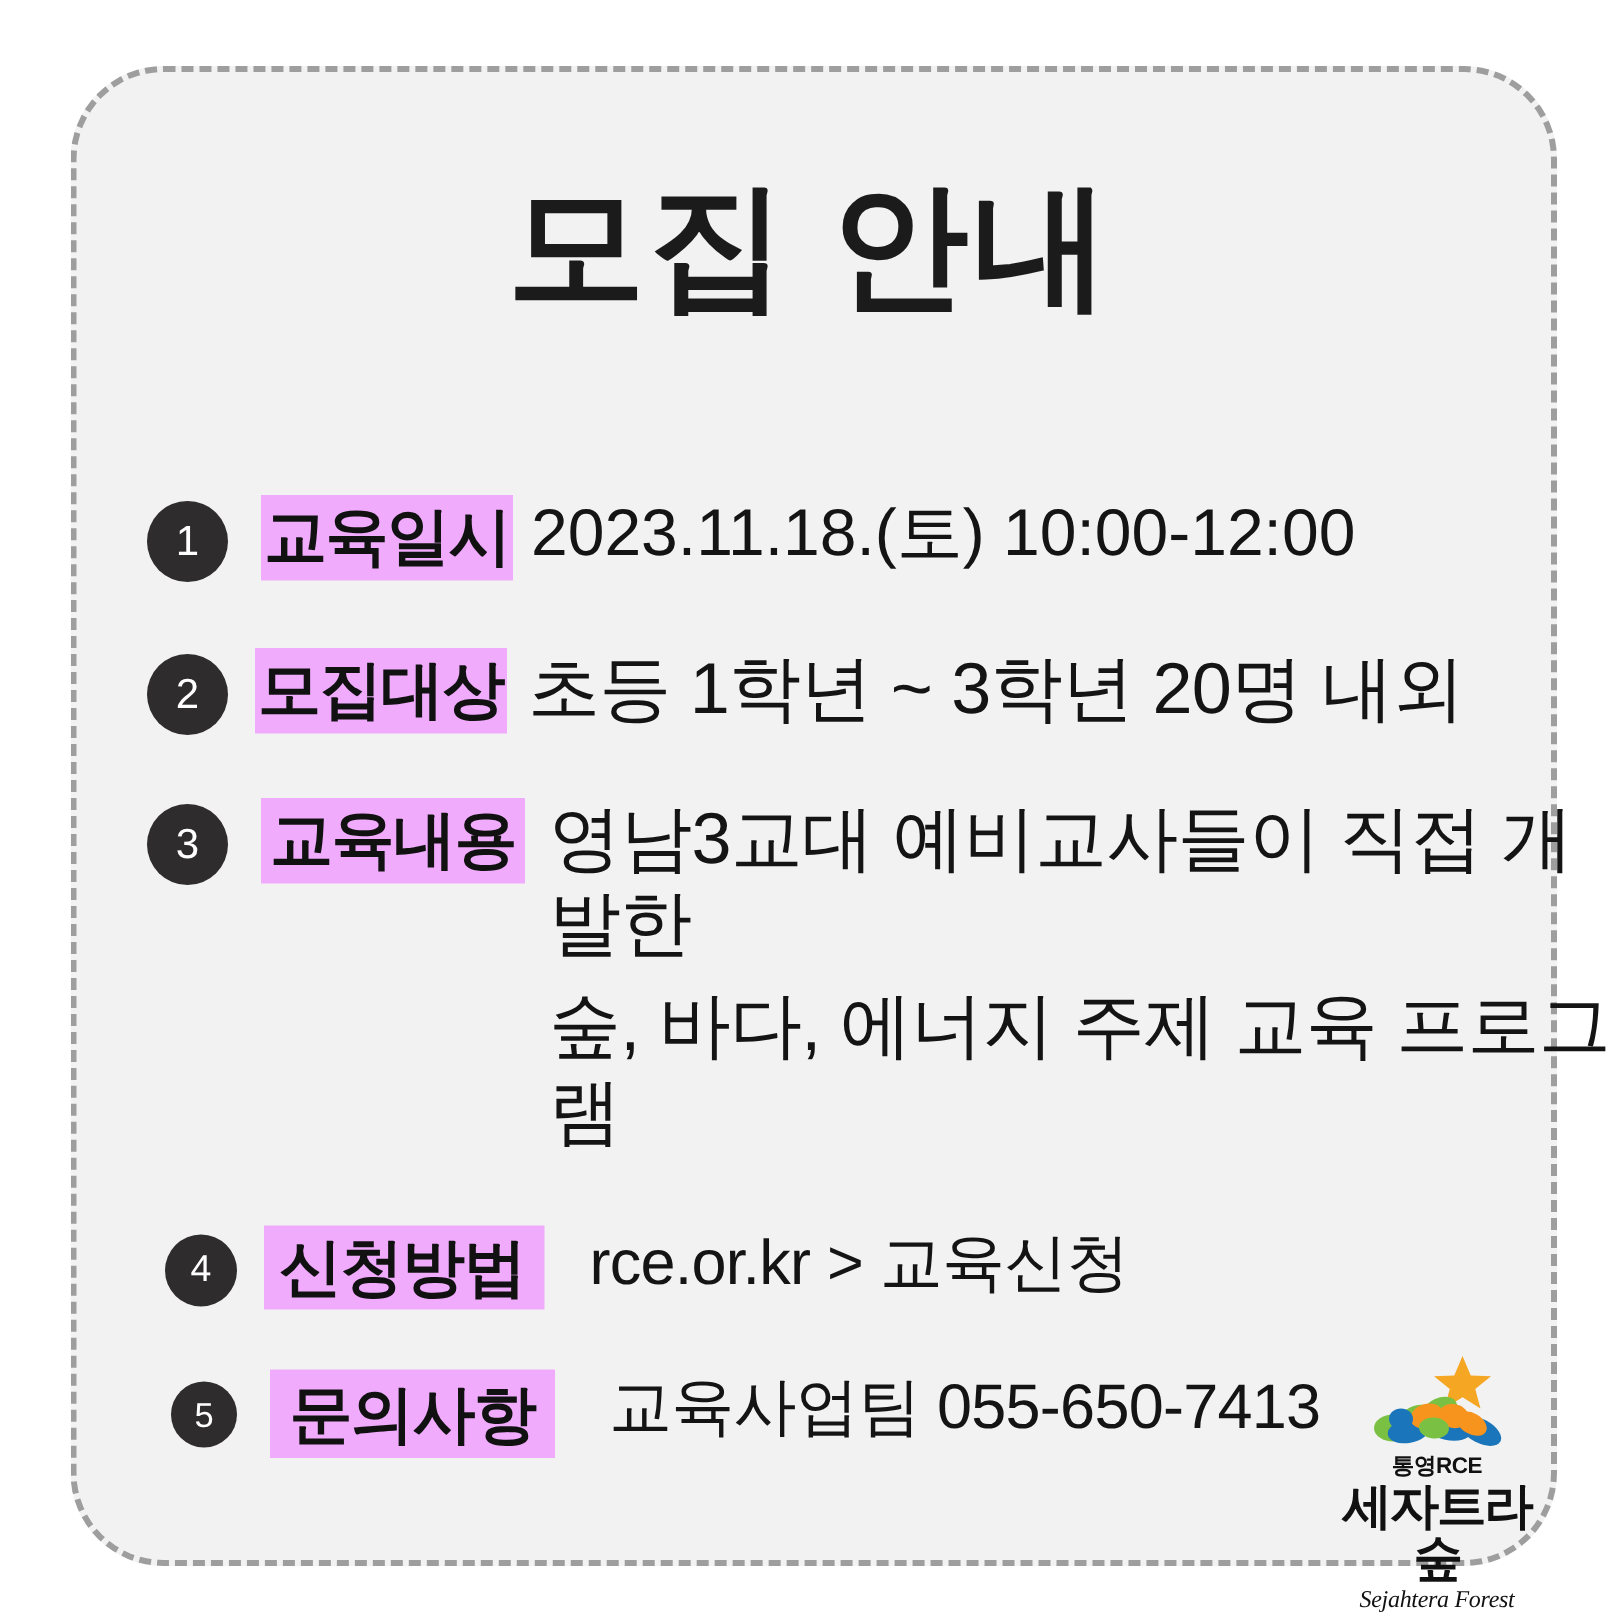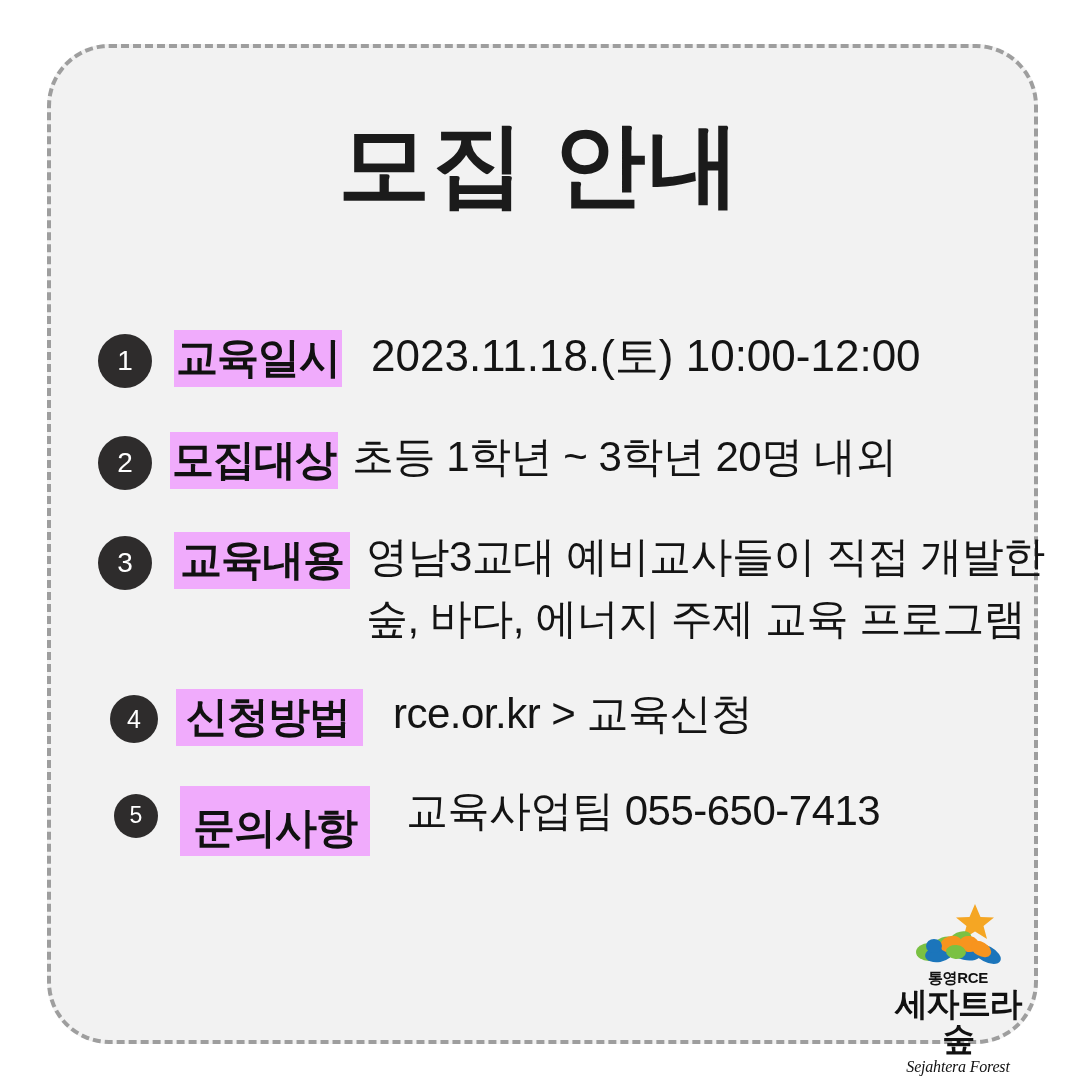--- a/index.html
+++ b/index.html
@@ -111,32 +111,32 @@
     font-size: 42px;
     line-height: 1.18;
     font-weight: 700;
     letter-spacing: -1px;
     box-sizing: border-box;
   }
   .label-1 { margin-left: 22px; padding: 3px 2px 4px 2px; }
   .label-2 { margin-left: 18px; padding: 3px 2px 4px 2px; text-align: right; }
   .label-3 { margin-left: 22px; padding: 3px 6px 4px 6px; }
   .label-4 { margin-left: 18px; padding: 3px 13px 4px 10px; }
-  .label-5 { margin-left: 22px; padding: 17px 13px 4px 13px; }
+  .label-5 { margin-left: 22px; padding: 5px 13px 4px 13px; }
 
   
   .value {
     flex: 1 1 auto;
     color: #141414;
-    font-size: 42px;
+    font-size: 48px;
     line-height: 1.18;
     letter-spacing: -0.5px;
     font-weight: 400;
   }
-  .value-1 { margin-left: 29px; font-size: 44px; letter-spacing: 0px; }
+  .value-1 { margin-left: 12px; font-size: 44px; letter-spacing: 0px; }
   .value-2 { margin-left: 14px; }
   .value-3 { margin-left: 16px; }
   .value-4 { margin-left: 30px; font-size: 42px; }
   .value-5 { margin-left: 36px; font-size: 42px; }
 
   .value-3 .line-2 {
     display: block;
     margin-top: 12px;
   }
 

